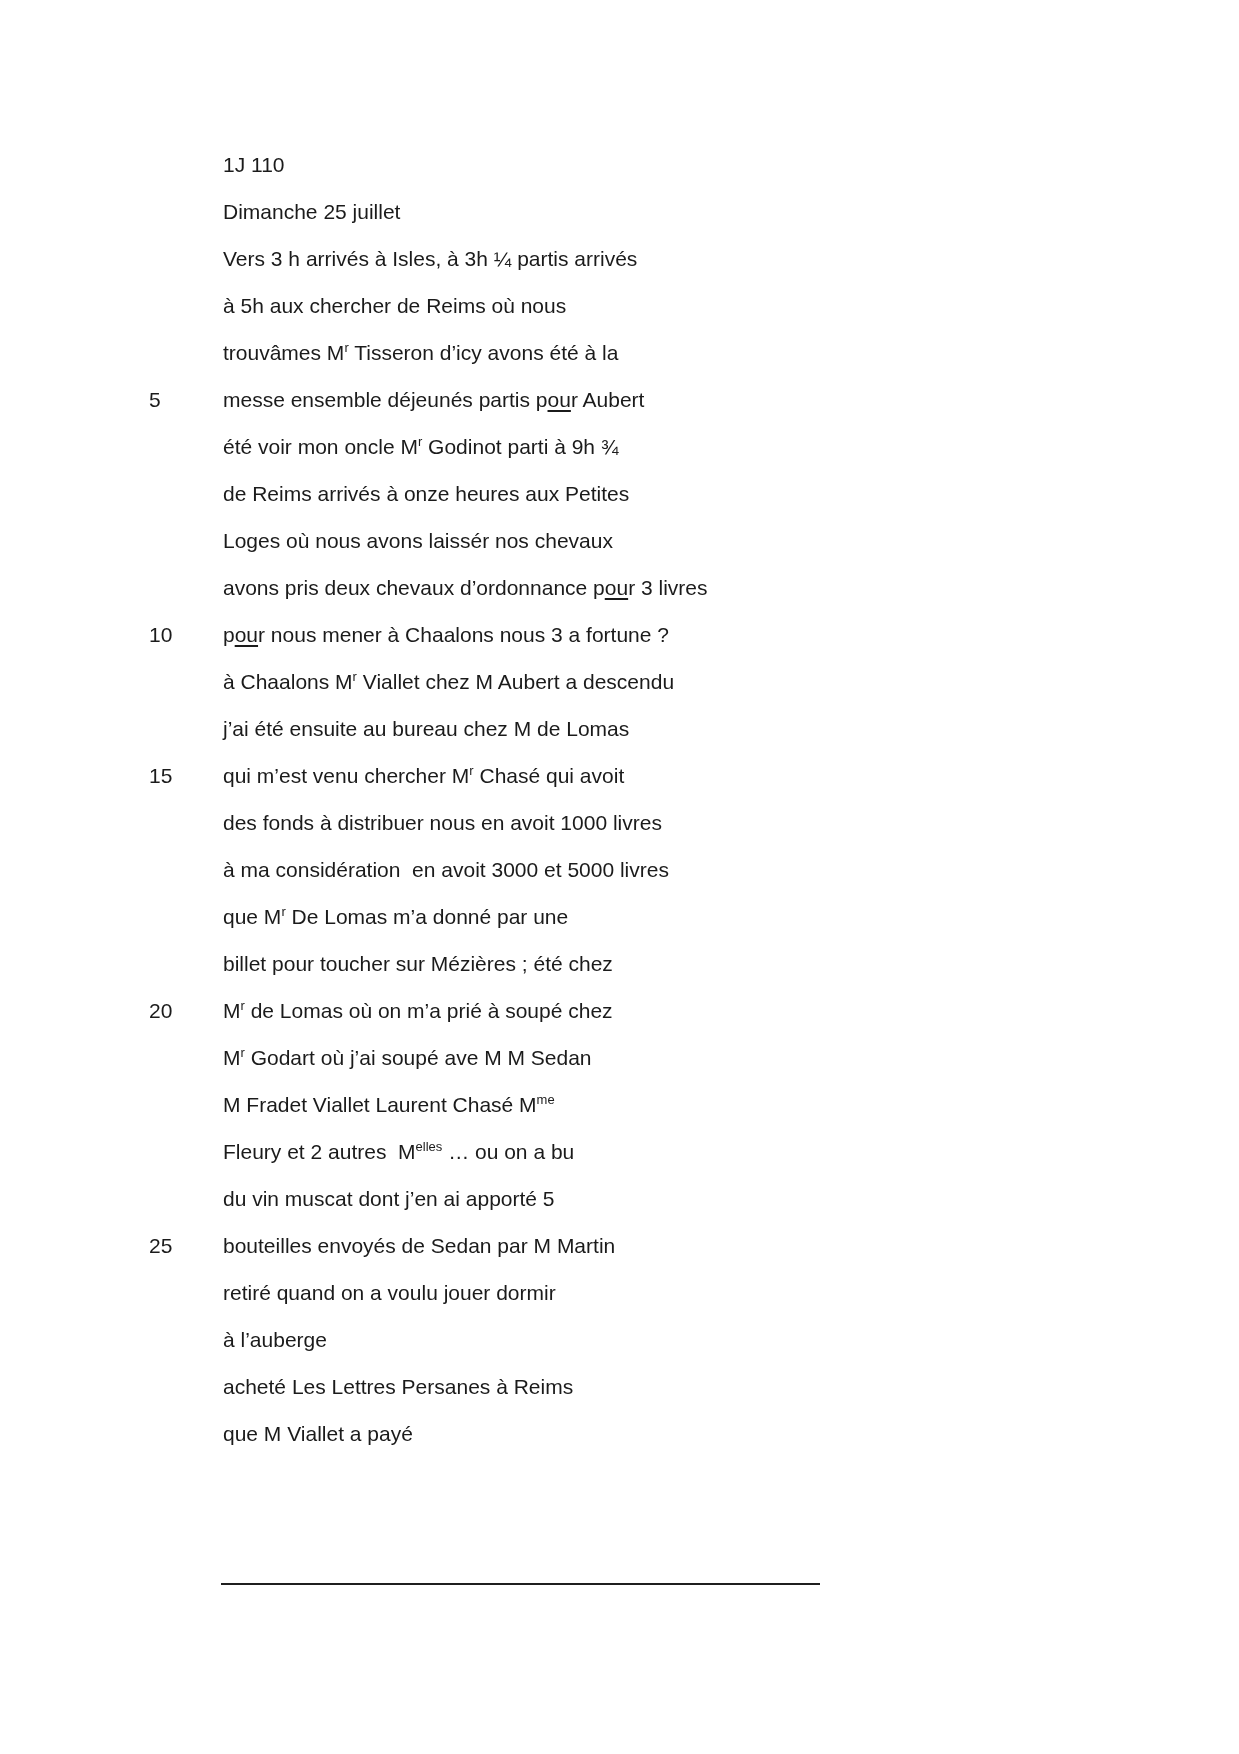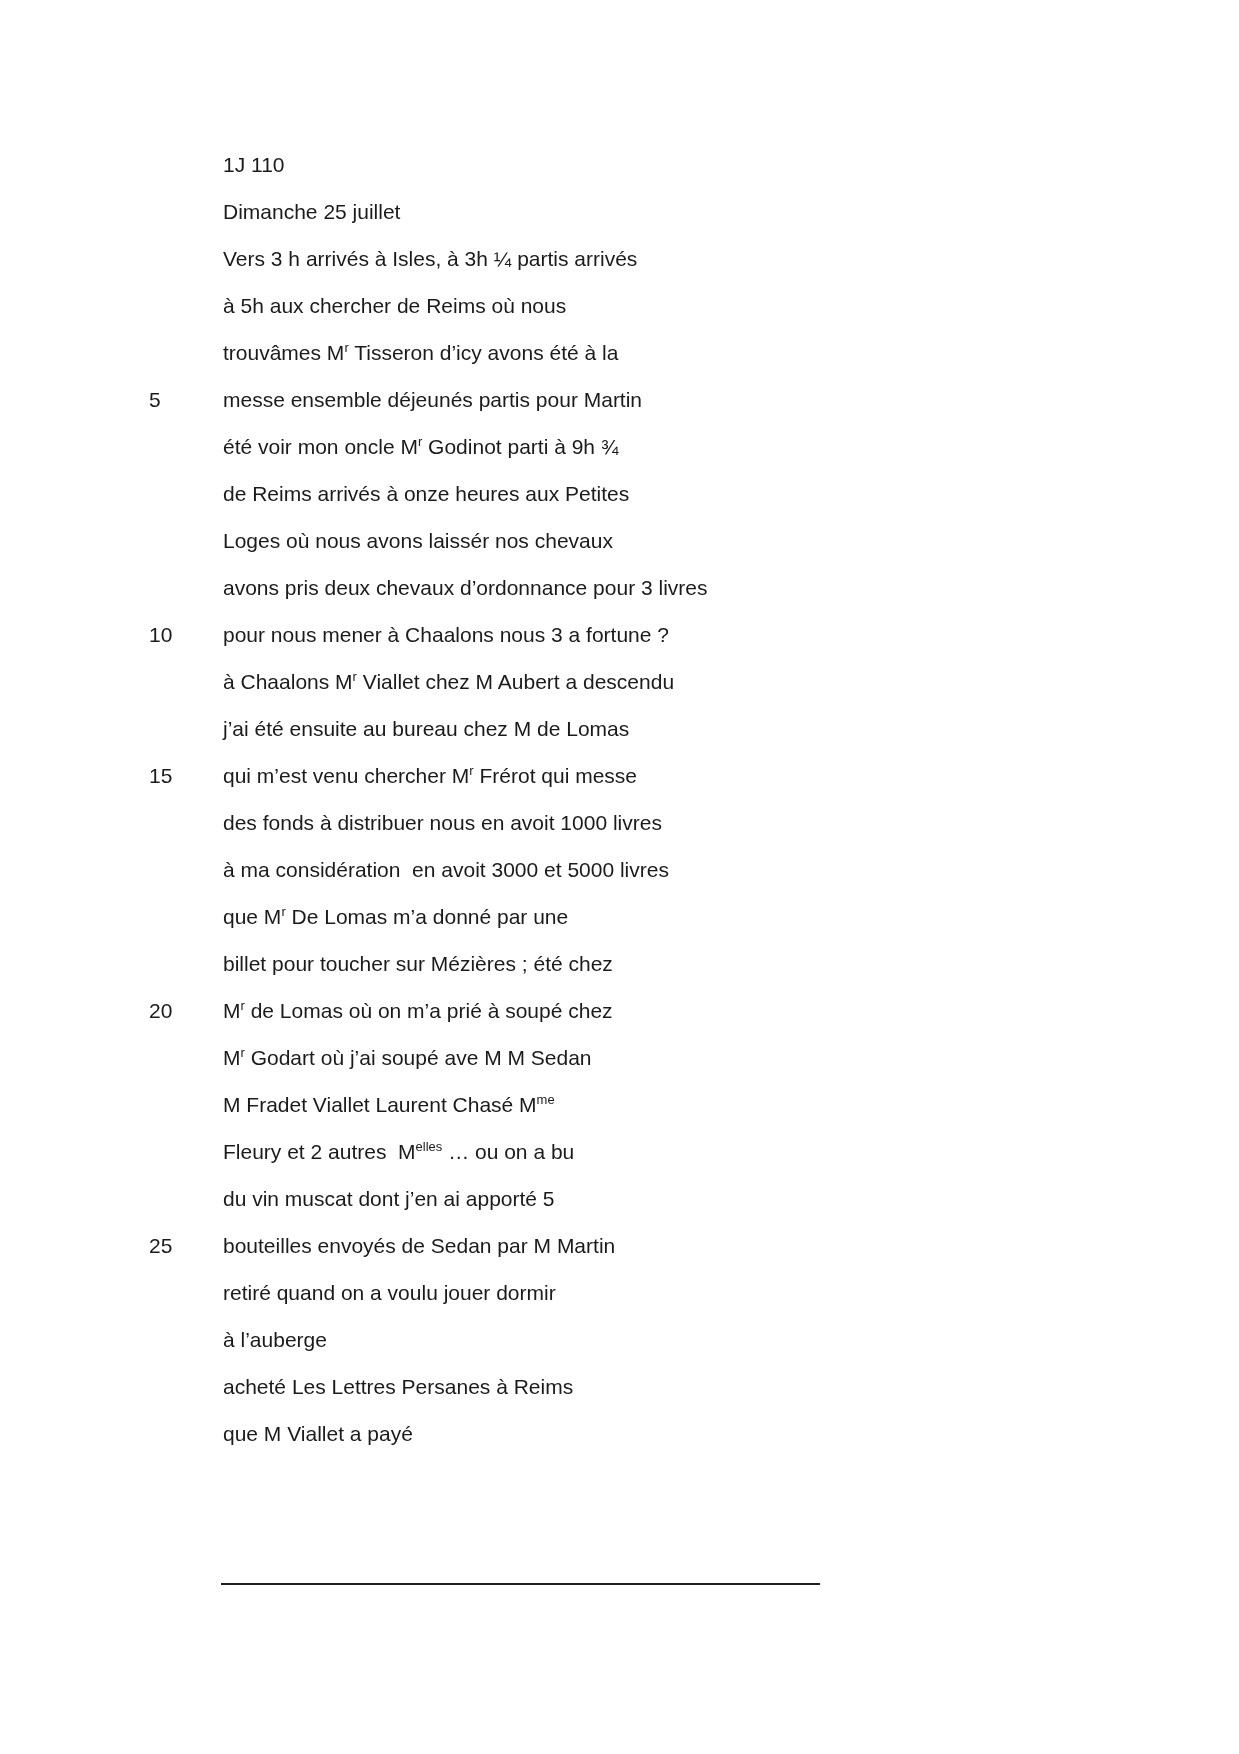--- a/index.html
+++ b/index.html
@@ -33,20 +33,21 @@
     top: 0;
     font-size: 21px;
   }
   .line-text { white-space: pre; }
   .sup {
     font-size: 13px;
     vertical-align: 8px;
     line-height: 0;
   }
   .u {
+    text-decoration: underline;
     text-decoration-thickness: 2px;
     text-underline-offset: 3px;
   }
   .divider {
     position: absolute;
     left: 221px;
     top: 1583px;
     width: 599px;
     height: 0;
     border-top: 2px solid #1f1f1f;
@@ -55,29 +56,29 @@
 </head>
 <body>
 
 <div class="page">
   <div class="doc-lines">
       <div class="line"><span class="line-text"><span>1J 110</span></span></div>
       <div class="line"><span class="line-text"><span>Dimanche 25 juillet</span></span></div>
       <div class="line"><span class="line-text"><span>Vers 3 h arrivés à Isles, à 3h ¼ partis arrivés</span></span></div>
       <div class="line"><span class="line-text"><span>à 5h aux chercher de Reims où nous</span></span></div>
       <div class="line"><span class="line-text"><span>trouvâmes M</span><span class="sup">r</span><span> Tisseron d’icy avons été à la</span></span></div>
-      <div class="line"><span class="line-num">5</span><span class="line-text"><span>messe ensemble déjeunés partis p</span><span class="u">ou</span><span>r Martin</span></span></div>
+      <div class="line"><span class="line-num">5</span><span class="line-text"><span>messe ensemble déjeunés partis p</span><span class="u">ou</span><span>r Aubert</span></span></div>
       <div class="line"><span class="line-text"><span>été voir mon oncle M</span><span class="sup">r</span><span> Godinot parti à 9h ¾</span></span></div>
       <div class="line"><span class="line-text"><span>de Reims arrivés à onze heures aux Petites</span></span></div>
       <div class="line"><span class="line-text"><span>Loges où nous avons laissér nos chevaux</span></span></div>
       <div class="line"><span class="line-text"><span>avons pris deux chevaux d’ordonnance p</span><span class="u">ou</span><span>r 3 livres</span></span></div>
       <div class="line"><span class="line-num">10</span><span class="line-text"><span>p</span><span class="u">ou</span><span>r nous mener à Chaalons nous 3 a fortune ?</span></span></div>
       <div class="line"><span class="line-text"><span>à Chaalons M</span><span class="sup">r</span><span> Viallet chez M Aubert a descendu</span></span></div>
       <div class="line"><span class="line-text"><span>j’ai été ensuite au bureau chez M de Lomas</span></span></div>
-      <div class="line"><span class="line-num">15</span><span class="line-text"><span>qui m’est venu chercher M</span><span class="sup">r</span><span> Frérot qui messe</span></span></div>
+      <div class="line"><span class="line-num">15</span><span class="line-text"><span>qui m’est venu chercher M</span><span class="sup">r</span><span> Chasé qui avoit</span></span></div>
       <div class="line"><span class="line-text"><span>des fonds à distribuer nous en avoit 1000 livres</span></span></div>
       <div class="line"><span class="line-text"><span>à ma considération  en avoit 3000 et 5000 livres</span></span></div>
       <div class="line"><span class="line-text"><span>que M</span><span class="sup">r</span><span> De Lomas m’a donné par une</span></span></div>
       <div class="line"><span class="line-text"><span>billet pour toucher sur Mézières ; été chez</span></span></div>
       <div class="line"><span class="line-num">20</span><span class="line-text"><span>M</span><span class="sup">r</span><span> de Lomas où on m’a prié à soupé chez</span></span></div>
       <div class="line"><span class="line-text"><span>M</span><span class="sup">r</span><span> Godart où j’ai soupé ave M M Sedan</span></span></div>
       <div class="line"><span class="line-text"><span>M Fradet Viallet Laurent Chasé M</span><span class="sup">me</span></span></div>
       <div class="line"><span class="line-text"><span>Fleury et 2 autres  M</span><span class="sup">elles</span><span> … ou on a bu</span></span></div>
       <div class="line"><span class="line-text"><span>du vin muscat dont j’en ai apporté 5</span></span></div>
       <div class="line"><span class="line-num">25</span><span class="line-text"><span>bouteilles envoyés de Sedan par M Martin</span></span></div>

